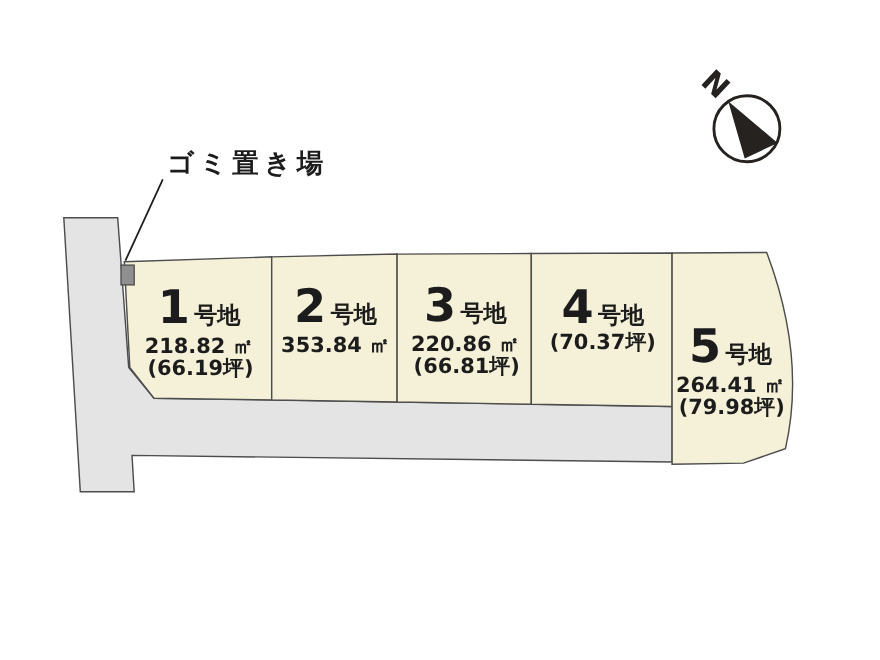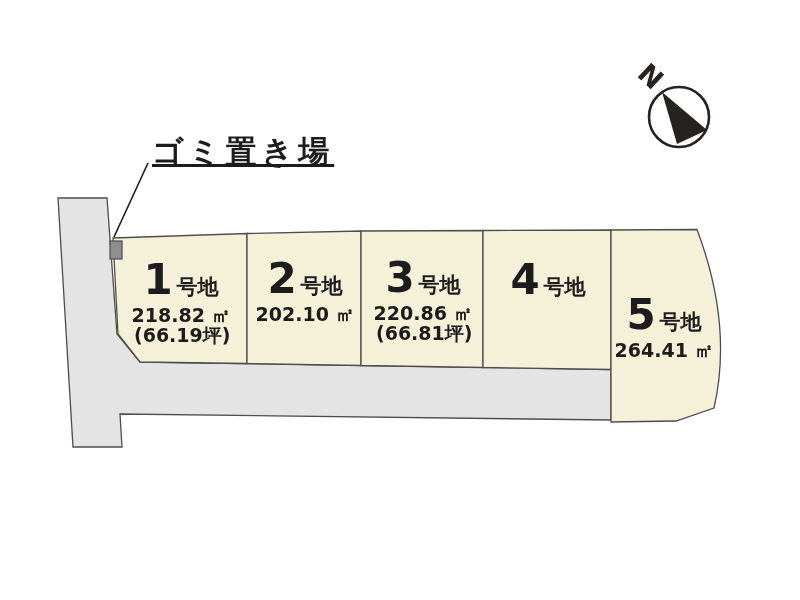--- a/index.html
+++ b/index.html
@@ -13,21 +13,21 @@
   .road-shape{fill:var(--road-fill,#e5e4e5);stroke:var(--outline,#4d4d4d);stroke-width:1.3;}
   .plot-shape{fill:var(--plot-fill,#f5f1d8);stroke:var(--outline,#4d4d4d);stroke-width:1.3;}
   .garbage-box{fill:var(--garbage-box-fill,#8f8f8f);stroke:var(--outline,#4d4d4d);stroke-width:1.2;}
   .leader-line{stroke:var(--text,#1c1c1c);stroke-width:1.6;}
   .compass-circle{fill:#fff;stroke:var(--compass-ink,#262220);stroke-width:2.6;}
   .compass-needle{fill:var(--compass-ink,#262220);}
   .compass-n{fill:var(--compass-ink,#262220);font-family:"DejaVu Sans","Liberation Sans",sans-serif;
     font-weight:bold;font-size:27px;}
   .garbage-label{
     position:absolute;left:152px;top:136px;
-    font-size:31px;font-weight:bold;letter-spacing:5px;line-height:1;white-space:nowrap;text-decoration:underline;
+    font-size:24px;font-weight:bold;letter-spacing:5px;line-height:1;white-space:nowrap;
   }
   .plot-label{position:absolute;transform:translateX(-50%);text-align:center;white-space:nowrap;}
   .plot-label .line1{display:flex;align-items:baseline;justify-content:center;gap:5px;font-weight:bold;line-height:1;}
   .plot-label .num{font-size:42px;letter-spacing:-1px;}
   .plot-label .suffix{font-size:21px;}
   .plot-label .area{font-size:19px;font-weight:600;line-height:1.02;margin-top:5px;}
   .plot-label .tsubo{font-size:19px;font-weight:600;line-height:1.02;margin-top:1px;text-align:right;}
   .plot-label-1{left:181px;top:259px;}
   .plot-label-2{left:305px;top:258px;}
   .plot-label-3{left:423px;top:257px;}
@@ -69,40 +69,42 @@
     </div>
     <div class="area">218.82 ㎡</div>
     <div class="tsubo">(66.19坪)</div>
   </div>
 
   <div class="plot-label plot-label-2">
     <div class="line1">
       <span class="num">2</span>
       <span class="suffix">号地</span>
     </div>
-    <div class="area">202.10 ㎡</div>
+    <div class="area">353.84 ㎡</div>
   </div>
 
   <div class="plot-label plot-label-3">
     <div class="line1">
       <span class="num">3</span>
       <span class="suffix">号地</span>
     </div>
     <div class="area">220.86 ㎡</div>
     <div class="tsubo">(66.81坪)</div>
   </div>
 
   <div class="plot-label plot-label-4">
     <div class="line1">
       <span class="num">4</span>
       <span class="suffix">号地</span>
     </div>
+    <div class="tsubo">(70.37坪)</div>
   </div>
 
   <div class="plot-label plot-label-5">
     <div class="line1">
       <span class="num">5</span>
       <span class="suffix">号地</span>
     </div>
     <div class="area">264.41 ㎡</div>
+    <div class="tsubo">(79.98坪)</div>
   </div>
 
 </div>
 
 </body></html>

